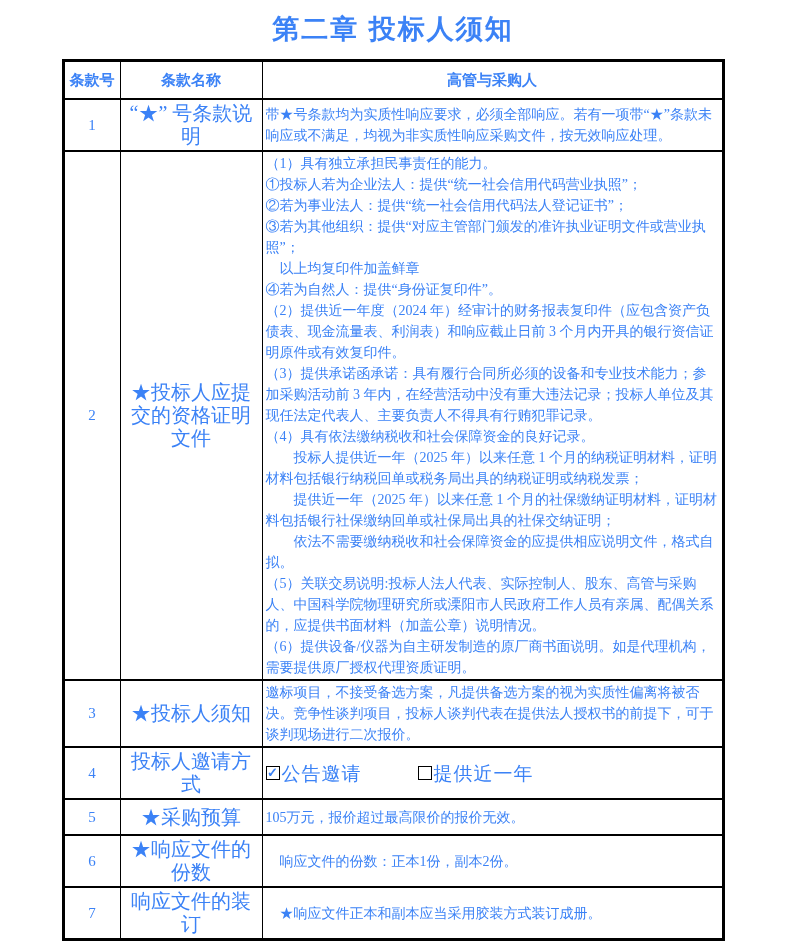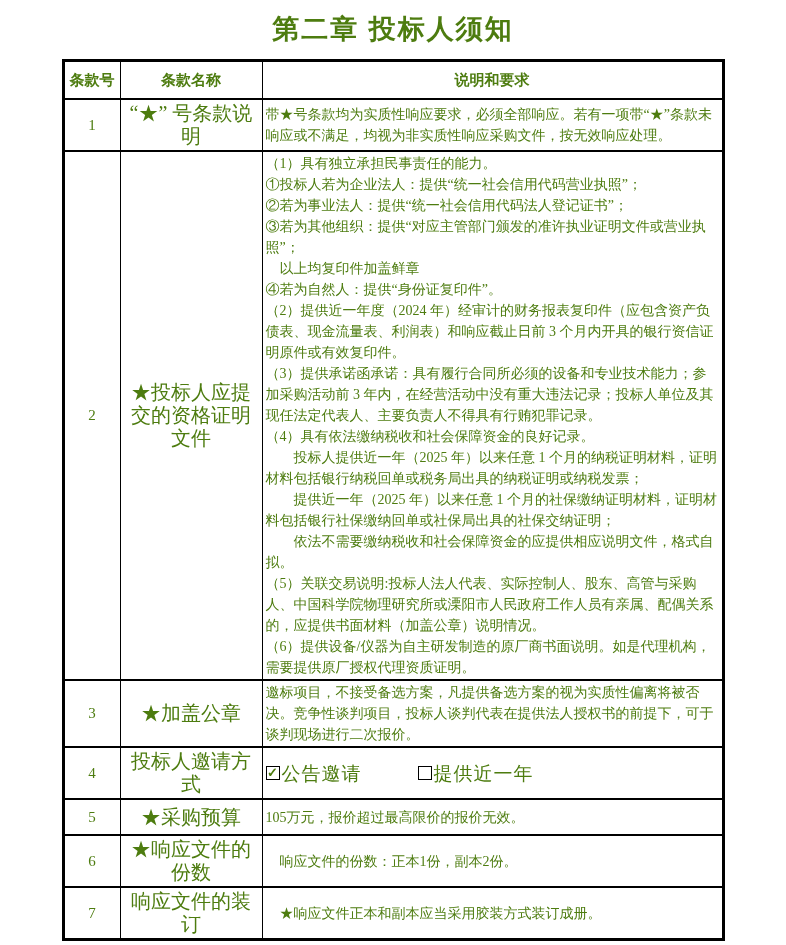--- a/index.html
+++ b/index.html
@@ -1,19 +1,19 @@
 <!DOCTYPE html>
 <html><head>
 <meta charset="utf-8">
 <style>
   html,body{margin:0;padding:0;background:#ffffff;}
   .page{
     position:relative;
     width:786px;height:945px;
-    background:#ffffff;color:#4d7c0f;
+    background:#ffffff;color:#3b82f6;
     font-family:"Liberation Serif","DejaVu Serif",serif;
     overflow:hidden;
     box-sizing:border-box;
   }
   .title{
     margin:0;padding-top:11px;
     text-align:center;
     font-size:27px;font-weight:bold;
     font-family:"Liberation Sans","DejaVu Sans",sans-serif;
     letter-spacing:2px;
@@ -79,21 +79,21 @@
   <table class="notice">
     <colgroup>
       <col class="c-no">
       <col class="c-name">
       <col class="c-desc">
     </colgroup>
     <thead>
       <tr>
         <th>条款号</th>
         <th>条款名称</th>
-        <th>说明和要求</th>
+        <th>高管与采购人</th>
       </tr>
     </thead>
     <tbody id="rows">
         <tr class="row-1">
           <td class="no">1</td>
           <td class="name">“★” 号条款说明</td>
           <td class="desc">
             <div class="para">带★号条款均为实质性响应要求，必须全部响应。若有一项带“★”条款未响应或不满足，均视为非实质性响应采购文件，按无效响应处理。</div>
           </td>
         </tr>
@@ -112,21 +112,21 @@
             <div class="para">（4）具有依法缴纳税收和社会保障资金的良好记录。</div>
             <div class="para">　　投标人提供近一年（2025 年）以来任意 1 个月的纳税证明材料，证明材料包括银行纳税回单或税务局出具的纳税证明或纳税发票；</div>
             <div class="para">　　提供近一年（2025 年）以来任意 1 个月的社保缴纳证明材料，证明材料包括银行社保缴纳回单或社保局出具的社保交纳证明；</div>
             <div class="para">　　依法不需要缴纳税收和社会保障资金的应提供相应说明文件，格式自拟。</div>
             <div class="para">（5）关联交易说明:投标人法人代表、实际控制人、股东、高管与采购人、中国科学院物理研究所或溧阳市人民政府工作人员有亲属、配偶关系的，应提供书面材料（加盖公章）说明情况。</div>
             <div class="para">（6）提供设备/仪器为自主研发制造的原厂商书面说明。如是代理机构，需要提供原厂授权代理资质证明。</div>
           </td>
         </tr>
         <tr class="row-3">
           <td class="no">3</td>
-          <td class="name">★加盖公章</td>
+          <td class="name">★投标人须知</td>
           <td class="desc">
             <div class="para">邀标项目，不接受备选方案，凡提供备选方案的视为实质性偏离将被否决。竞争性谈判项目，投标人谈判代表在提供法人授权书的前提下，可于谈判现场进行二次报价。</div>
           </td>
         </tr>
         <tr class="row-4">
           <td class="no">4</td>
           <td class="name">投标人邀请方式</td>
           <td class="desc">
             <div class="cb-row">
               <span class="cb-group">

